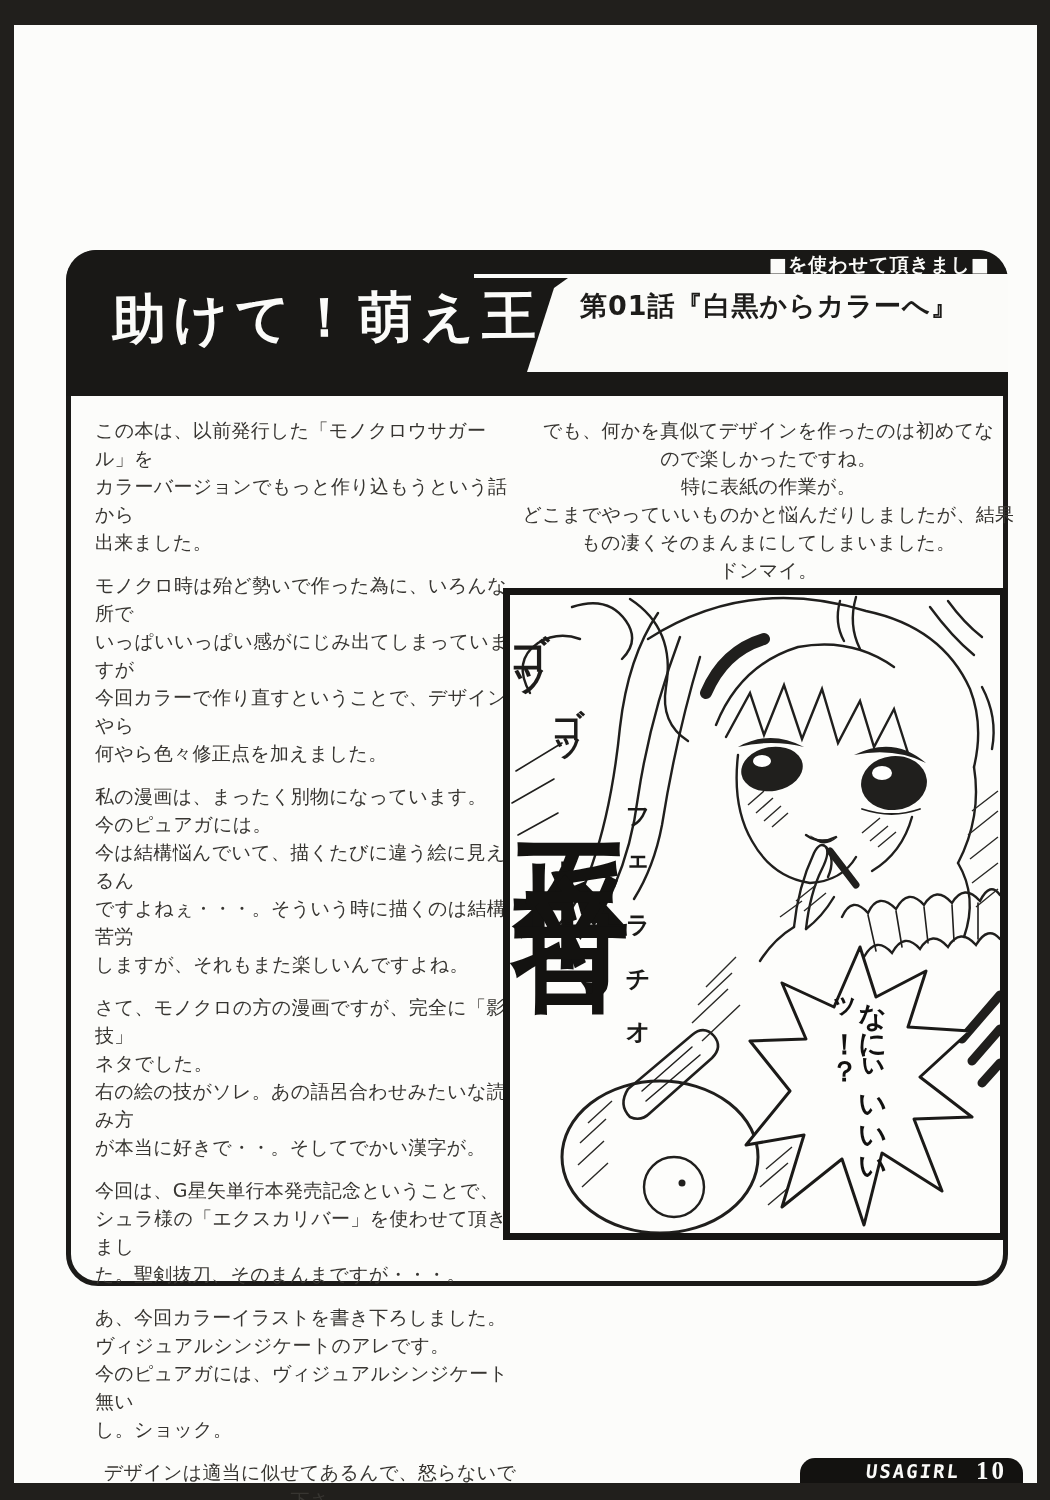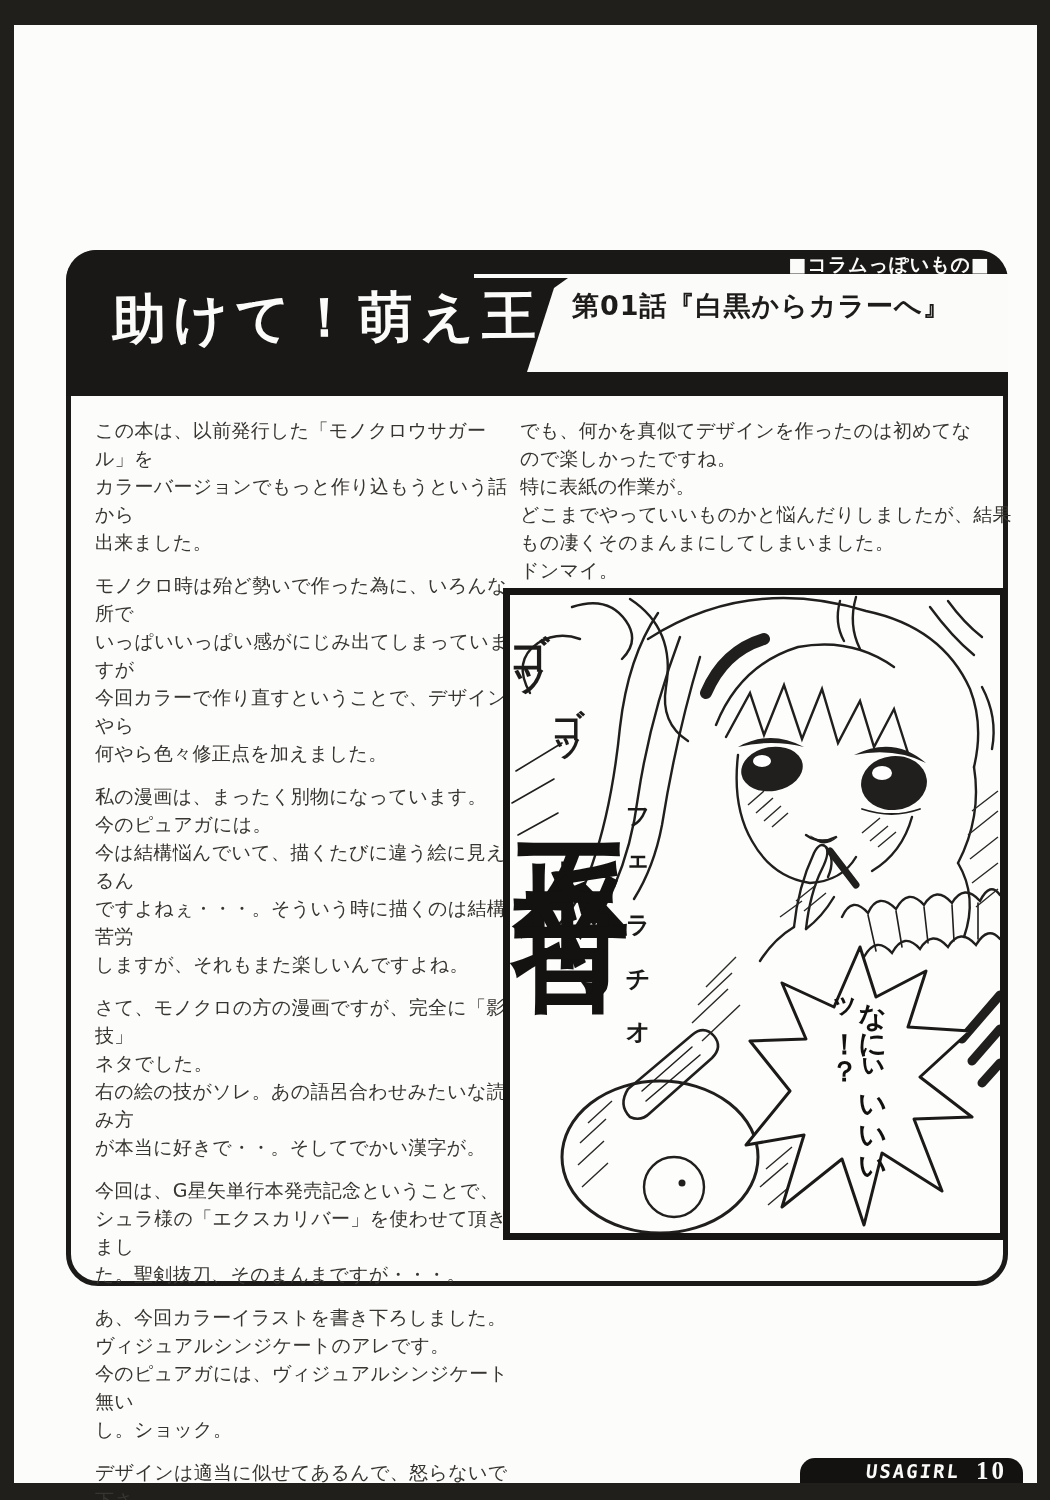--- a/index.html
+++ b/index.html
@@ -34,36 +34,36 @@
     position:absolute; left:46px; top:32px;
     color:#fbfbf9; font-size:54px; font-weight:bold; letter-spacing:7px;
     transform:rotate(-0.6deg);
   }
   .episode-panel {
     position:absolute; top:28px; left:440px; right:0; height:94px;
     background:#fbfbf9;
     clip-path:polygon(62px 0, 100% 0, 100% 100%, 21px 100%, 48px 10px);
   }
   .ep-title {
-    position:absolute; left:66px; top:10px;
+    position:absolute; left:74px; top:10px;
     color:#1d1c1a; font-size:27px; font-weight:bold; letter-spacing:1px;text-align:right;
   }
   .presented-row { position:absolute; left:68px; top:56px; white-space:nowrap;margin-top:44px; }
   .presented-label { color:#4d4b48; font-size:17px; letter-spacing:0.5px; }
   .author-name { color:#33312e; font-size:23px; letter-spacing:2px; margin-left:8px; }
 
   
   .col {
     position:absolute; color:#373531; font-size:19px; line-height:28px;
     letter-spacing:0.3px;
   }
   .left-col  { left:81px;  top:391px; width:430px; }
   .right-col { left:506px; top:391px; width:497px; }
   .para { white-space:pre-line; margin:0 0 15px 0; }
-  .para:last-child { margin-bottom:0; }
+  .para:last-child { margin-bottom:0;text-align:center; }
 
   
   .illus {
     position:absolute; left:489px; top:563px; width:490px; height:638px;
     border:7px solid #161513; background:#fdfdfb; overflow:hidden;
   }
   .art { position:absolute; left:0; top:0; width:490px; height:638px; }
   .vtext { position:absolute; writing-mode:vertical-rl; text-orientation:upright; line-height:1; }
   .sfx1 { left:0px;  top:8px;  height:100px; font-size:40px; font-weight:bold; color:#1d1c1a; }
   .sfx2 { left:42px; top:88px; height:90px;  font-size:33px; font-weight:bold; color:#1d1c1a; }
@@ -100,21 +100,21 @@
 </style>
 </head>
 <body>
 
 <div class="screenshot">
   <div class="page">
 
     <div class="frame"></div>
 
     <div class="banner">
-      <div class="corner-tag">■コラムっぽいもの■</div>
+      <div class="corner-tag">■を使わせて頂きまし■</div>
       <div class="strip-line"></div>
       <div class="series-title">助けて！萌え王</div>
       <div class="episode-panel">
         <div class="ep-title">第01話『白黒からカラーへ』</div>
         <div class="presented-row">
           <span class="presented-label">Presented by</span>
           <span class="author-name">琥色雄一</span>
         </div>
       </div>
     </div>

